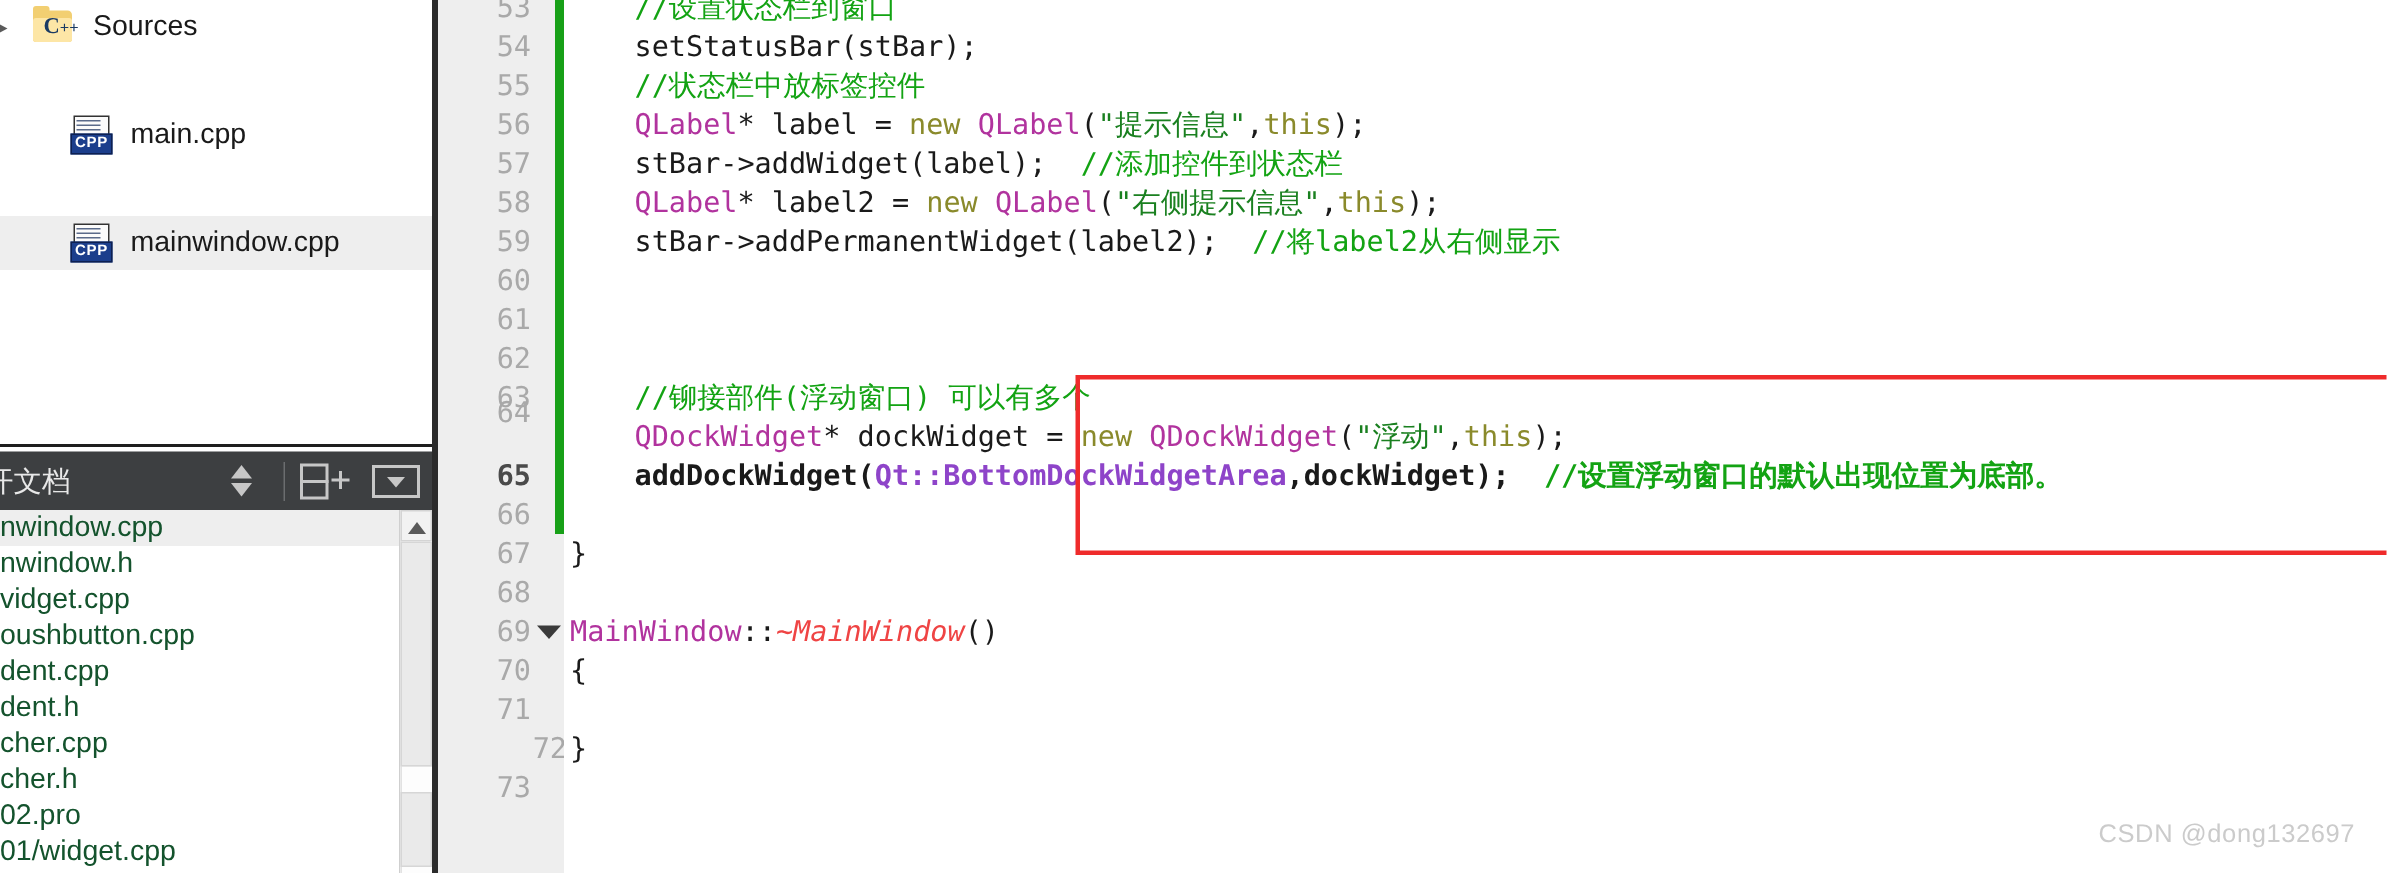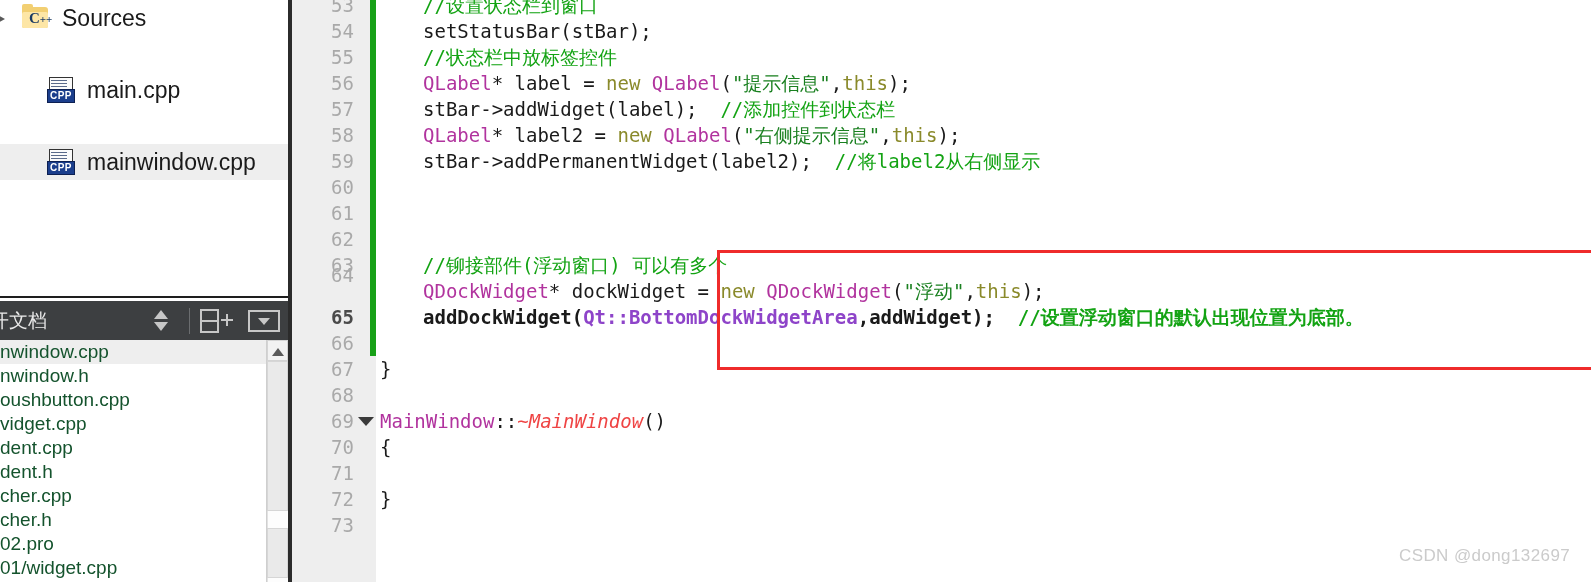--- a/index.html
+++ b/index.html
@@ -19,21 +19,21 @@
   .tree-row{position:relative;height:36px;display:flex;align-items:center;box-sizing:border-box;}
   .tree-row.sel{background:#eeeeee;}
   .tw-arrow{position:absolute;left:-8px;top:12px;width:0;height:0;
     border-left:13px solid #5a5a5a;border-top:7px solid transparent;border-bottom:7px solid transparent;}
   .folder-ico{position:relative;width:26px;height:22px;margin-left:22px;flex:none;}
   .folder-ico .back{position:absolute;left:0;top:0;width:26px;height:21px;background:#f2cf72;border-radius:2px 3px 2px 2px;}
   .folder-ico .tab{position:absolute;left:0;top:-3px;width:11px;height:5px;background:#f2cf72;border-radius:2px 2px 0 0;}
   .folder-ico .front{position:absolute;left:0;top:5px;width:26px;height:16px;background:#fde6a6;border-radius:2px;}
   .folder-ico .cpp{position:absolute;left:7px;top:1px;font-size:15px;font-weight:bold;color:#1a3a63;
     font-family:"Liberation Serif", serif;line-height:20px;}
-  .tree-label{font-size:23px;color:#1a1a1a;margin-left:14px;white-space:nowrap;}
+  .tree-label{font-size:19px;color:#1a1a1a;margin-left:14px;white-space:nowrap;}
   .tree-label.child{margin-left:12px;}
 
   .cppfile-ico{position:relative;width:28px;height:27px;margin-left:47px;flex:none;}
   .cppfile-ico .page{position:absolute;left:2px;top:0;width:24px;height:20px;background:#fbfbfb;border:1px solid #333;box-sizing:border-box;}
   .cppfile-ico .ln{position:absolute;left:4px;width:16px;height:1px;background:#5a6a8a;}
   .cppfile-ico .badge{position:absolute;left:0;top:12px;width:28px;height:14px;background:#1b3e8c;border:1px solid #0d2052;box-sizing:border-box;
     color:#fff;font-size:10px;font-weight:bold;text-align:center;line-height:12px;letter-spacing:0.5px;font-family:"Liberation Sans",sans-serif;}
 
   
   .mid-gap{position:absolute;left:0;top:296px;width:290px;height:4px;background:#ffffff;border-top:2px solid #1e1e1e;box-sizing:border-box;}
@@ -167,22 +167,22 @@
         <div class="ic-combo">
           <div class="bx"></div>
             <div class="ar"></div>
         </div>
       </div>
     </div>
 
     <div class="docs-list">
         <div class="doc-item sel">nwindow.cpp</div>
         <div class="doc-item">nwindow.h</div>
+        <div class="doc-item">vidget.cpp</div>
         <div class="doc-item">oushbutton.cpp</div>
-        <div class="doc-item">vidget.cpp</div>
         <div class="doc-item">dent.cpp</div>
         <div class="doc-item">dent.h</div>
         <div class="doc-item">cher.cpp</div>
         <div class="doc-item">cher.h</div>
         <div class="doc-item">02.pro</div>
         <div class="doc-item">01/widget.cpp</div>
       </div>
 
     <div class="docs-sb">
       <div class="sb-up">
@@ -251,38 +251,38 @@
         <div class="ln-row" style="top: 408px;">
           <div class="ln-num">69</div>
           <div class="fold"></div>
         </div>
         <div class="ln-row" style="top: 434px;">
           <div class="ln-num">70</div>
         </div>
         <div class="ln-row" style="top: 460px;">
           <div class="ln-num">71</div>
         </div>
-        <div class="ln-row" style="top: 486px;">
+        <div class="ln-row" style="top: 486px; padding-left: 24px;">
           <div class="ln-num">72</div>
         </div>
         <div class="ln-row" style="top: 512px;">
           <div class="ln-num">73</div>
         </div>
       </div>
     <div class="code-area">
         <div class="code-line" style="top: -8px; left: 47px;"><span class="c-cmt">//设置状态栏到窗口</span></div>
         <div class="code-line" style="top: 18px; left: 47px;"><span class="c-plain">setStatusBar(stBar);</span></div>
         <div class="code-line" style="top: 44px; left: 47px;"><span class="c-cmt">//状态栏中放标签控件</span></div>
         <div class="code-line" style="top: 70px; left: 47px;"><span class="c-type">QLabel</span><span class="c-plain">* label = </span><span class="c-kw">new</span><span class="c-plain"> </span><span class="c-type">QLabel</span><span class="c-plain">(</span><span class="c-str">"提示信息"</span><span class="c-plain">,</span><span class="c-kw">this</span><span class="c-plain">);</span></div>
         <div class="code-line" style="top: 96px; left: 47px;"><span class="c-plain">stBar-&gt;addWidget(label);  </span><span class="c-cmt">//添加控件到状态栏</span></div>
         <div class="code-line" style="top: 122px; left: 47px;"><span class="c-type">QLabel</span><span class="c-plain">* label2 = </span><span class="c-kw">new</span><span class="c-plain"> </span><span class="c-type">QLabel</span><span class="c-plain">(</span><span class="c-str">"右侧提示信息"</span><span class="c-plain">,</span><span class="c-kw">this</span><span class="c-plain">);</span></div>
         <div class="code-line" style="top: 148px; left: 47px;"><span class="c-plain">stBar-&gt;addPermanentWidget(label2);  </span><span class="c-cmt">//将label2从右侧显示</span></div>
         <div class="code-line" style="top: 252px; left: 47px;"><span class="c-cmt">//铆接部件(浮动窗口) 可以有多个</span></div>
         <div class="code-line" style="top: 278px; left: 47px;"><span class="c-type">QDockWidget</span><span class="c-plain">* dockWidget = </span><span class="c-kw">new</span><span class="c-plain"> </span><span class="c-type">QDockWidget</span><span class="c-plain">(</span><span class="c-str">"浮动"</span><span class="c-plain">,</span><span class="c-kw">this</span><span class="c-plain">);</span></div>
-        <div class="code-line bold" style="top: 304px; left: 47px;"><span class="c-plain">addDockWidget(</span><span class="c-enum">Qt::BottomDockWidgetArea</span><span class="c-plain">,addWidget);  </span><span class="c-cmt">//设置浮动窗口的默认出现位置为底部。</span></div>
+        <div class="code-line bold" style="top: 304px; left: 47px;"><span class="c-plain">addDockWidget(</span><span class="c-enum">Qt::BottomDockWidgetArea</span><span class="c-plain">,dockWidget);  </span><span class="c-cmt">//设置浮动窗口的默认出现位置为底部。</span></div>
         <div class="code-line" style="top: 356px; left: 4px;"><span class="c-plain">}</span></div>
         <div class="code-line" style="top: 408px; left: 4px;"><span class="c-cls">MainWindow</span><span class="c-plain">::</span><span class="c-fn">~MainWindow</span><span class="c-plain">()</span></div>
         <div class="code-line" style="top: 434px; left: 4px;"><span class="c-plain">{</span></div>
         <div class="code-line" style="top: 486px; left: 4px;"><span class="c-plain">}</span></div>
       </div>
     <div class="redbox"></div>
 
   </div>
 
   <div class="watermark">CSDN @dong132697</div>

